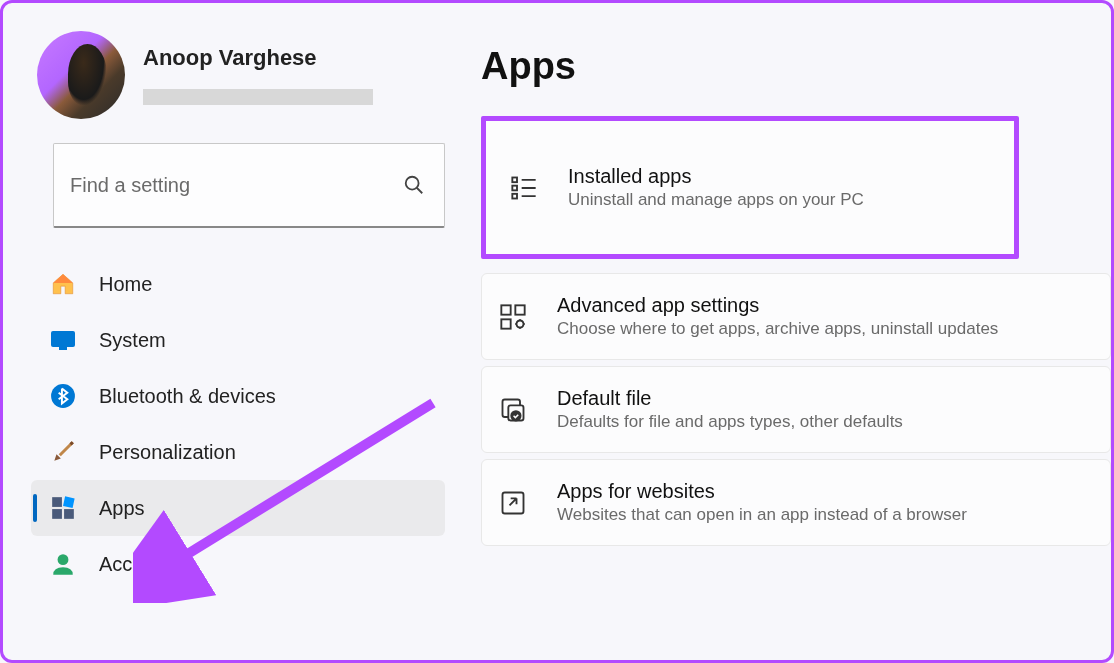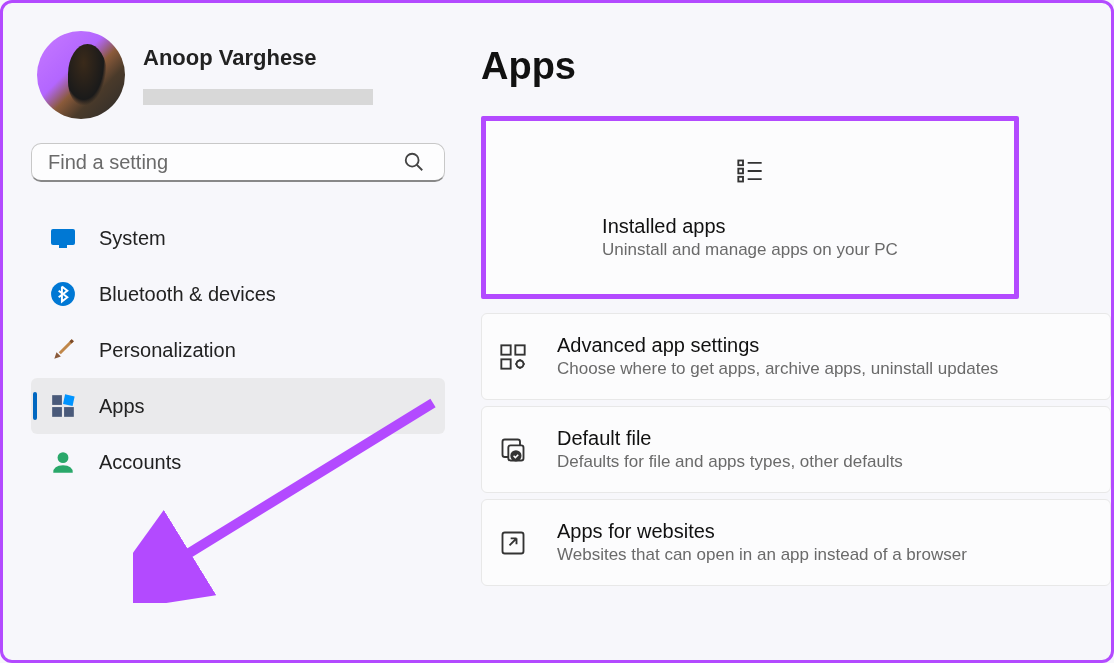--- a/index.html
+++ b/index.html
@@ -46,24 +46,25 @@
     }
     .profile-info { display: flex; flex-direction: column; gap: 18px; }
     .profile-name { font-size: 22px; font-weight: 600; color: #222; }
     .profile-sub { width: 230px; height: 16px; background: #d8d8d8; }
     .search-box {
       display: flex;
       align-items: center;
       justify-content: space-between;
       border: 1px solid #c8c8c8;
       border-bottom: 2px solid #888;
-      border-radius: 10px;
-      padding: 4px 16px;
+      border-radius: 2px;
+      padding: 27px 16px;
       background: #fdfdfe;
       margin-bottom: 28px;
+      margin-left: 22px;
     }
     .search-input {
       border: none;
       outline: none;
       background: transparent;
       font-size: 20px;
       color: #555;
       flex: 1;
     }
     .search-input::placeholder { color: #6a6a6a; }
@@ -104,24 +105,23 @@
       border-radius: 6px;
       padding: 20px 15px;
       display: flex;
       align-items: center;
       gap: 28px;
       cursor: pointer;
     }
     .card.highlighted {
       border: 5px solid #b34aff;
       border-radius: 2px;
-      padding: 34px 22px;
+      padding: 44px 22px;
       margin-bottom: 8px;
       margin-right: 92px;
-      flex-direction: column;
     }
     .card-icon { width: 32px; height: 32px; display: flex; align-items: center; justify-content: center; flex-shrink: 0; }
     .card-text { display: flex; flex-direction: column; gap: 2px; }
     .card-title { font-size: 20px; color: #111; }
     .card-desc { font-size: 17px; color: #6a6a6a; }
     .arrow-annotation {
       position: absolute;
       pointer-events: none;
     }
   </style>
@@ -143,20 +143,29 @@
       <svg width="22" height="22" viewBox="0 0 24 24" fill="none" stroke="#444" stroke-width="2">
           <circle cx="10" cy="10" r="7"></circle>
           <line x1="15" y1="15" x2="21" y2="21"></line>
         </svg>
     </span>
   </div>
 
   <div class="nav">
     <div class="nav-item">
       <span class="nav-icon">
+        <svg width="26" height="26" viewBox="0 0 24 24">
+            <path d="M3 11 L12 3 L21 11 L21 21 L14 21 L14 14 L10 14 L10 21 L3 21 Z" fill="#ffc14d" stroke="#e08a2a" stroke-width="0.5"></path>
+            <path d="M3 11 L12 3 L21 11" fill="#ff8a3d"></path>
+          </svg>
+      </span>
+      <span>Home</span>
+    </div>
+    <div class="nav-item">
+      <span class="nav-icon">
         <svg width="26" height="20" viewBox="0 0 26 20">
             <rect x="1" y="1" width="24" height="16" rx="2" fill="#0078d4"></rect>
             <rect x="9" y="17" width="8" height="3" fill="#0078d4"></rect>
           </svg>
       </span>
       <span>System</span>
     </div>
     <div class="nav-item">
       <span class="nav-icon">
         <svg width="26" height="26" viewBox="0 0 24 24">

